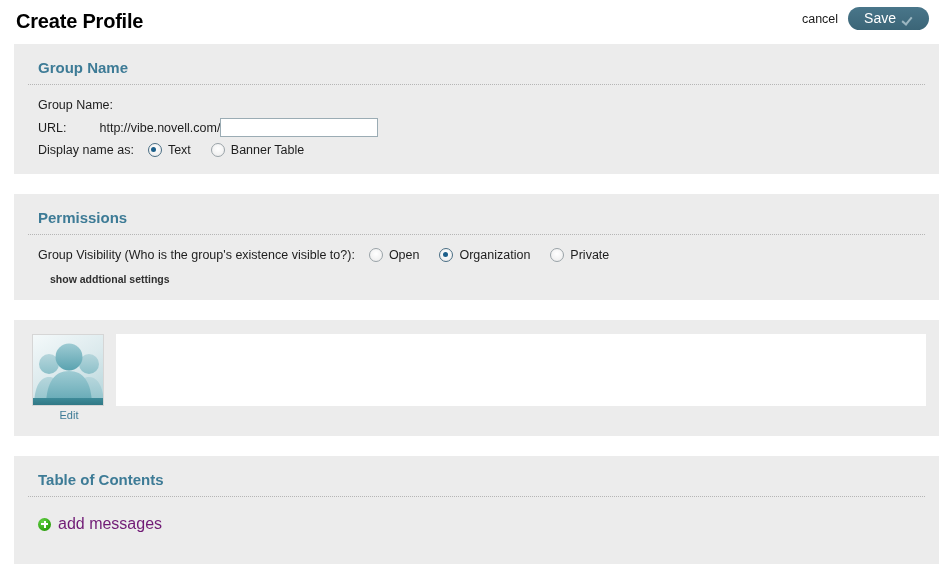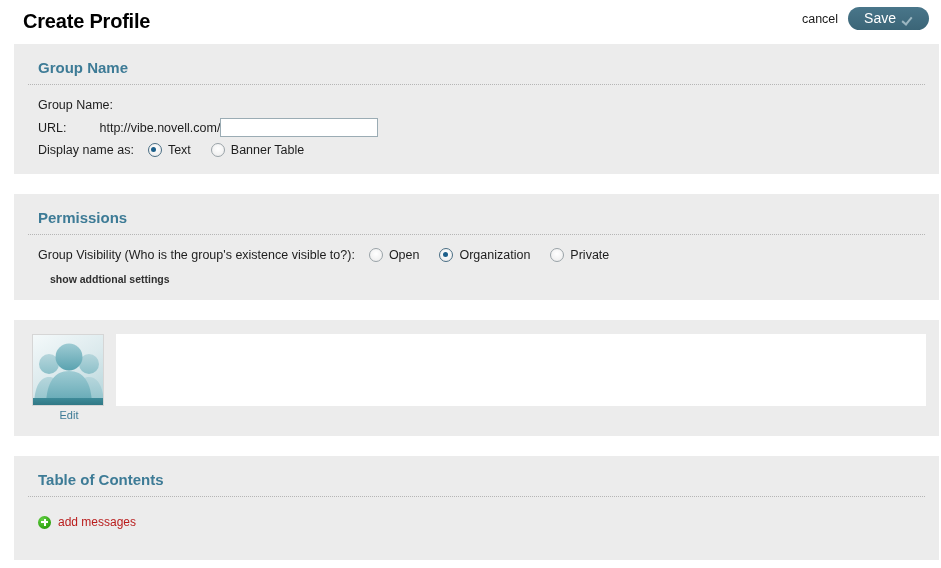--- a/index.html
+++ b/index.html
@@ -16,21 +16,21 @@
     overflow: hidden;
   }
 
   
   .page-header {
     position: relative;
     height: 44px;
   }
   .page-title {
     position: absolute;
-    left: 23px;
+    left: 16px;
     top: 10px;
     font-size: 20px;
     font-weight: bold;
     color: #000000;
     letter-spacing: -0.2px;
   }
   .header-actions {
     position: absolute;
     right: 12px;
     top: 7px;
@@ -222,22 +222,22 @@
     position: absolute;
     background: #ffffff;
   }
   .plus-icon::before {
     left: 3px; top: 5.5px; width: 7px; height: 2px;
   }
   .plus-icon::after {
     left: 5.5px; top: 3px; width: 2px; height: 7px;
   }
   .toc-link {
-    font-size: 12px;
-    color: #b91c1c;
+    font-size: 16px;
+    color: #701a75;
     text-decoration: none;
     cursor: pointer;
   }
 </style>
 </head>
 <body>
 
 <div class="page-header">
   <div class="page-title">Create Profile</div>
   <div class="header-actions">

